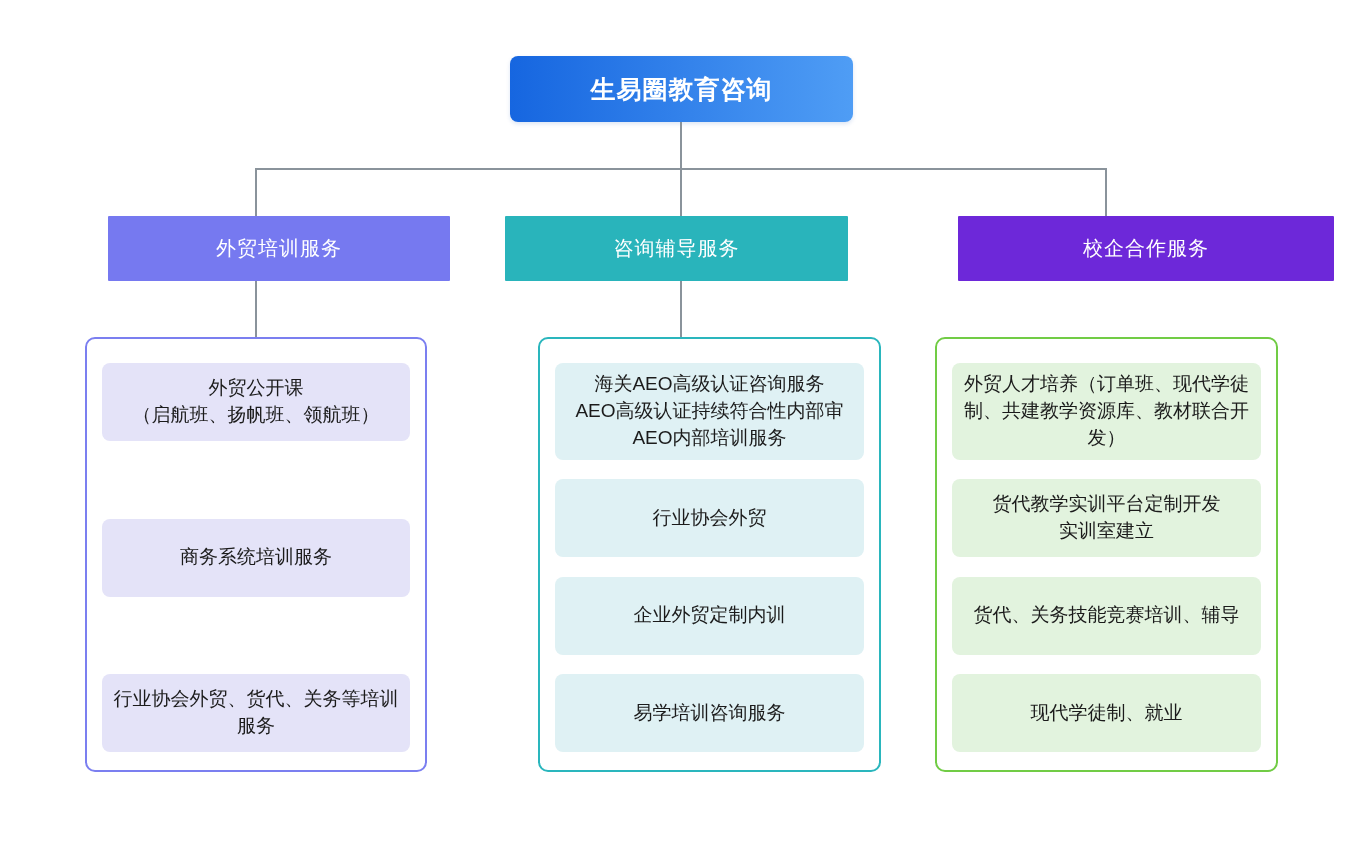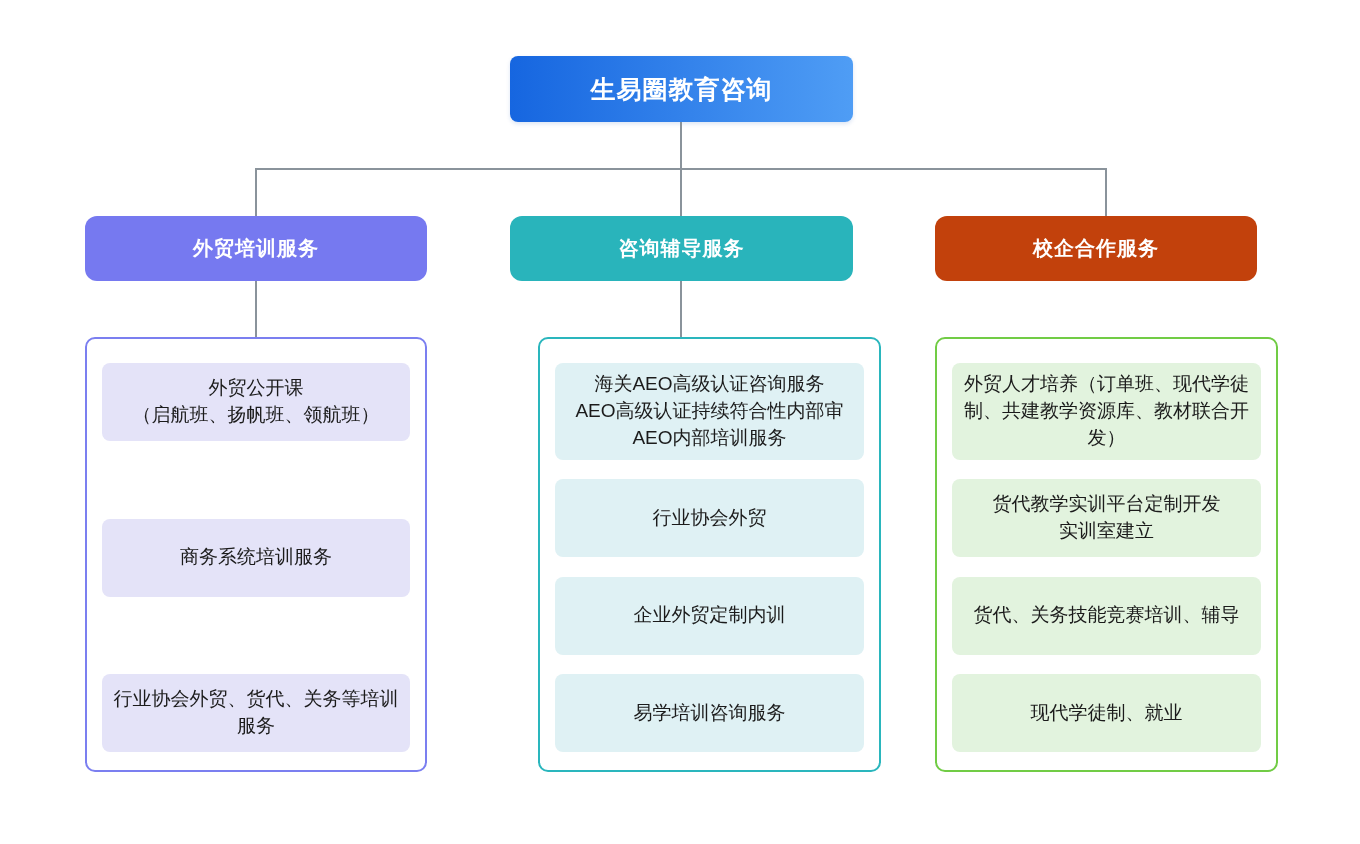--- a/index.html
+++ b/index.html
@@ -33,28 +33,29 @@
   .v-b-left  { left: 255px;  top: 170px; width: 2px;  height: 46px; }
   .v-b-mid   { left: 680px;  top: 170px; width: 2px;  height: 46px; }
   .v-b-right { left: 1105px; top: 170px; width: 2px;  height: 46px; }
   .v-s-left  { left: 255px;  top: 281px; width: 2px;  height: 56px; }
   .v-s-mid   { left: 680px;  top: 281px; width: 2px;  height: 56px; }
 
   
   .branch-header {
     position: absolute;
     top: 216px; height: 65px;
-    border-radius: 12px;
-    color: #ffffff; font-size: 20px; font-weight: bold;
+    border-radius: 1px;
+    color: #ffffff; font-size: 20px; font-weight: normal;
     display: flex; align-items: center; justify-content: center;
     letter-spacing: 1px;
+    margin-left: 23px;
   }
   .branch-header.b0 { left: 85px;  width: 342px; background: #7679F0; }
-  .branch-header.b1 { left: 510px; width: 343px; background: #29B4BB; }
-  .branch-header.b2 { left: 935px; width: 322px; background: #c2410c; }
+  .branch-header.b1 { left: 482px; width: 343px; background: #29B4BB; }
+  .branch-header.b2 { left: 935px; width: 376px; background: #6d28d9; }
 
   
   .branch-box {
     position: absolute;
     top: 337px; height: 435px;
     border-radius: 10px;
     background: #ffffff;
     box-sizing: border-box;
     display: flex; flex-direction: column;
     justify-content: space-between;

